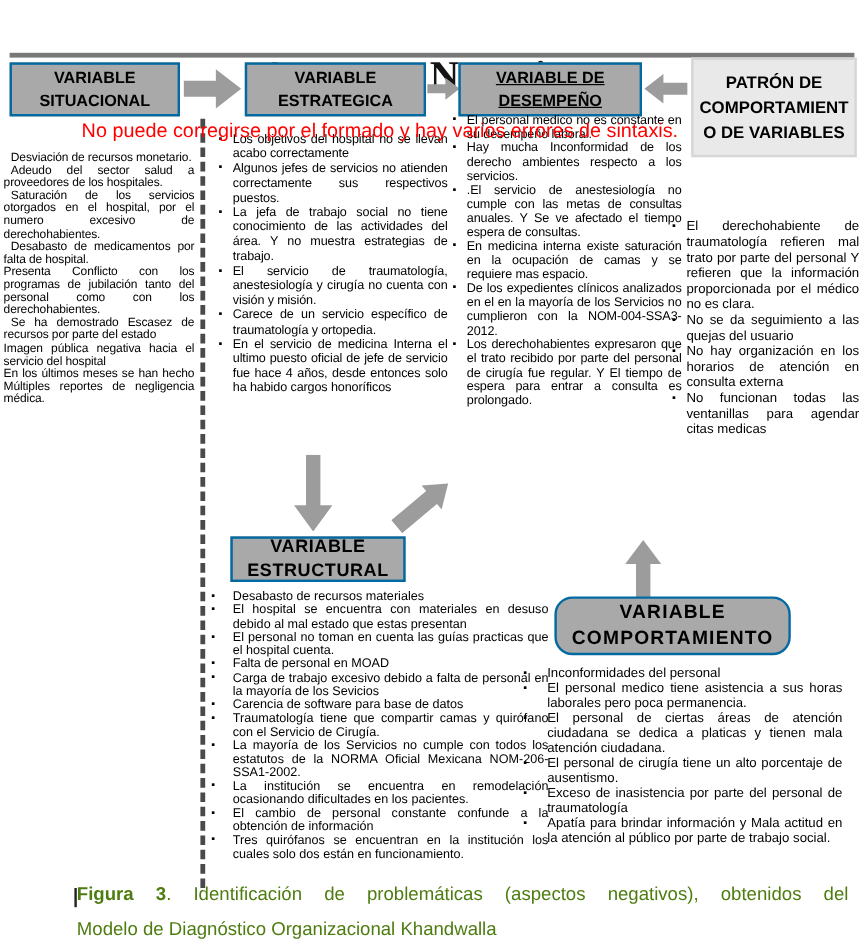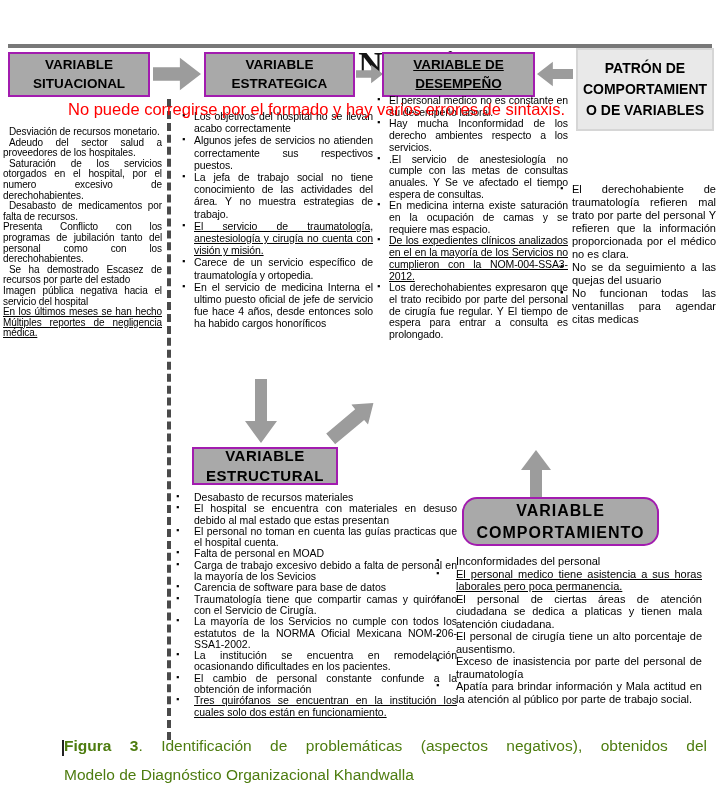--- a/index.html
+++ b/index.html
@@ -8,21 +8,21 @@
     font-family:"Liberation Sans", sans-serif; color:#000; overflow:hidden;
   }
   .title {
     position:absolute; top:1px; left:0; width:100%; text-align:center;
     font-family:"Liberation Serif", serif; font-weight:bold; font-size:34px;
     letter-spacing:0.5px; color:#141414;margin-top:44px;
   }
   .title-rule { position:absolute; left:8px; top:44px; width:704px; height:4px; background:#787878; }
 
   .hbox {
-    position:absolute; background:#a9a9a9; border:2px solid #a21caf;
+    position:absolute; background:#a9a9a9; border:2px solid #0369a1;
     display:flex; align-items:center; justify-content:center; text-align:center;
     font-weight:bold; font-size:13.5px; line-height:1.35; box-sizing:border-box;
     padding:2px;
   }
   .hbox.light { background:#e9e9e9; border:2px solid #d6d6d6; font-size:14px; line-height:1.5;
     overflow-wrap:anywhere; }
   .b1 { left:8px;   top:52px; width:142px; height:45px; }
   .b2 { left:204px; top:52px; width:151px; height:45px; }
   .b3 { left:382px; top:52px; width:153px; height:45px;text-decoration:underline; }
   .b4 { left:576px; top:48px; width:138px; height:83px; }
@@ -49,21 +49,21 @@
   .col3 { left:377px; top:95px;  width:191px; font-size:10.5px; line-height:11.7px; letter-spacing:-0.1px; }
   .col4 { left:560px; top:183px; width:156px; font-size:11px;  line-height:13px; }
   .colEst { left:170px; top:492px; width:287px; font-size:10.5px; line-height:11.3px; }
   .colCom { left:436px; top:555px; width:266px; font-size:11px;  line-height:12.5px; }
 
   .li { position:relative; padding-left:12px; margin:0; }
   .colEst .li { padding-left:24px; }
   .colCom .li { padding-left:20px; }
   .li .bul { position:absolute; left:0; top:-1px; font-size:9px; }
   .colEst .li .bul { left:6px; }
-  .u { text-decoration:underline; }
+  .u { }
 
   .caption { position:absolute; left:64px; width:643px; font-size:15.5px; color:#4d7c0f; }
   .cap1 { top:737px; text-align:justify; text-align-last:justify; }
   .cap2 { top:766px; }
   .cursor { position:absolute; left:62px; top:740px; width:2px; height:16px; background:#222; }
 </style>
 </head>
 <body>
 
 <div class="page">
@@ -92,21 +92,21 @@
   <div class="hbox light b4">PATRÓN DE COMPORTAMIENTO DE VARIABLES</div>
 
   <div class="annotation">No puede corregirse por el formado y hay varios errores de sintaxis.</div>
 
   <div class="vdash"></div>
 
   <div class="col leftcol">
     <p class="ind">Desviación de recursos monetario.</p>
     <p class="ind">Adeudo del sector salud a proveedores de los hospitales.</p>
     <p class="ind">Saturación de los servicios otorgados en el hospital, por el numero excesivo de derechohabientes.</p>
-    <p class="ind">Desabasto de medicamentos por falta de recursos.</p>
+    <p class="ind">Desabasto de medicamentos por falta de hospital.</p>
     <p>Presenta Conflicto con los programas de jubilación tanto del personal como con los derechohabientes.</p>
     <p class="ind">Se ha demostrado Escasez de recursos por parte del estado</p>
     <p>Imagen pública negativa hacia el servicio del hospital</p>
     <p class="u">En los últimos meses se han hecho Múltiples reportes de negligencia médica.</p>
   </div>
 
   <div class="col col2">
     <div class="li"><span class="bul">▪</span><span>Los objetivos del hospital no se llevan acabo correctamente</span></div>
     <div class="li"><span class="bul">▪</span><span>Algunos jefes de servicios no atienden correctamente sus respectivos puestos.</span></div>
     <div class="li"><span class="bul">▪</span><span>La jefa de trabajo social no tiene conocimiento de las actividades del área. Y no muestra estrategias de trabajo.</span></div>
@@ -120,21 +120,21 @@
     <div class="li"><span class="bul">▪</span><span>Hay mucha Inconformidad de los derecho ambientes respecto a los servicios.</span></div>
     <div class="li"><span class="bul">▪</span><span>.El servicio de anestesiología no cumple con las metas de consultas anuales. Y Se ve afectado el tiempo espera de consultas.</span></div>
     <div class="li"><span class="bul">▪</span><span>En medicina interna existe saturación en la ocupación de camas y se requiere mas espacio.</span></div>
     <div class="li"><span class="bul">▪</span><span class="u">De los expedientes clínicos analizados en el en la mayoría de los Servicios no cumplieron con la NOM-004-SSA3-2012.</span></div>
     <div class="li"><span class="bul">▪</span><span>Los derechohabientes expresaron que el trato recibido por parte del personal de cirugía fue regular. Y El tiempo de espera para entrar a consulta es prolongado.</span></div>
   </div>
 
   <div class="col col4">
     <div class="li"><span class="bul">▪</span><span>El derechohabiente de traumatología refieren mal trato por parte del personal Y refieren que la información proporcionada por el médico no es clara.</span></div>
     <div class="li"><span class="bul">▪</span><span>No se da seguimiento a las quejas del usuario</span></div>
-    <div class="li"><span class="bul">▪</span></div>
+    <div class="li"><span class="bul">▪</span><span>No hay organización en los horarios de atención en consulta externa</span></div>
     <div class="li"><span class="bul">▪</span><span>No funcionan todas las ventanillas para agendar citas medicas</span></div>
   </div>
 
   <div class="arrow" style="left:245px; top:379px;">
     <svg width="32" height="64" viewBox="0 0 32 64">
         <polygon points="10,0 22,0 22,42 32,42 16,64 0,42 10,42" fill="#9c9c9c"></polygon>
       </svg>
   </div>
   <div class="arrow diag" style="left:324px; top:408px;">
     <svg width="56" height="26" viewBox="0 0 56 26">

